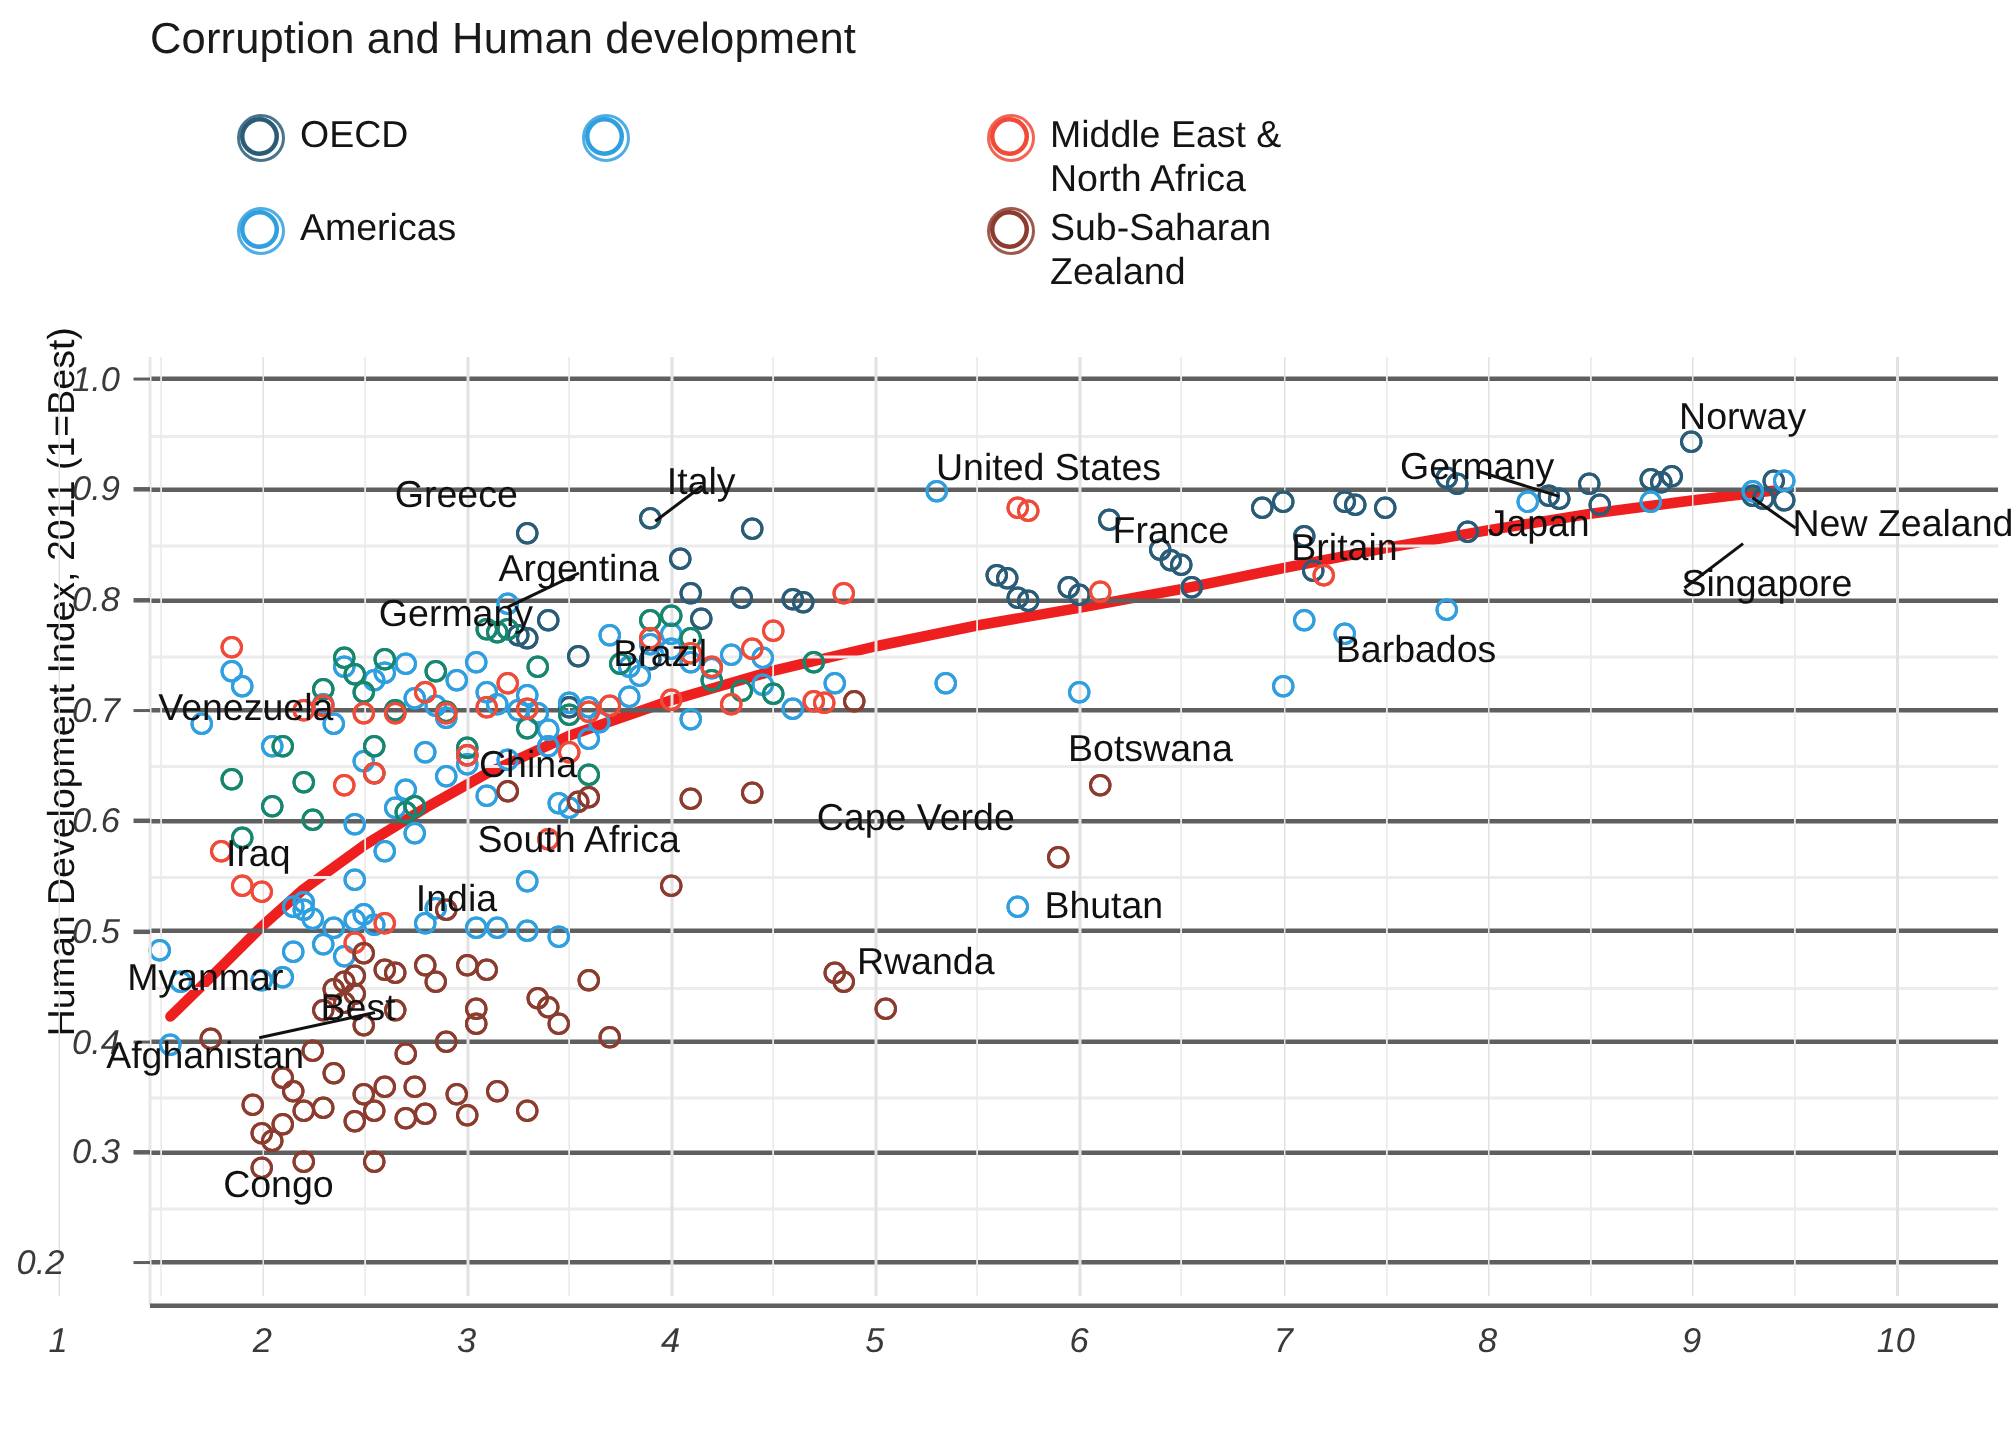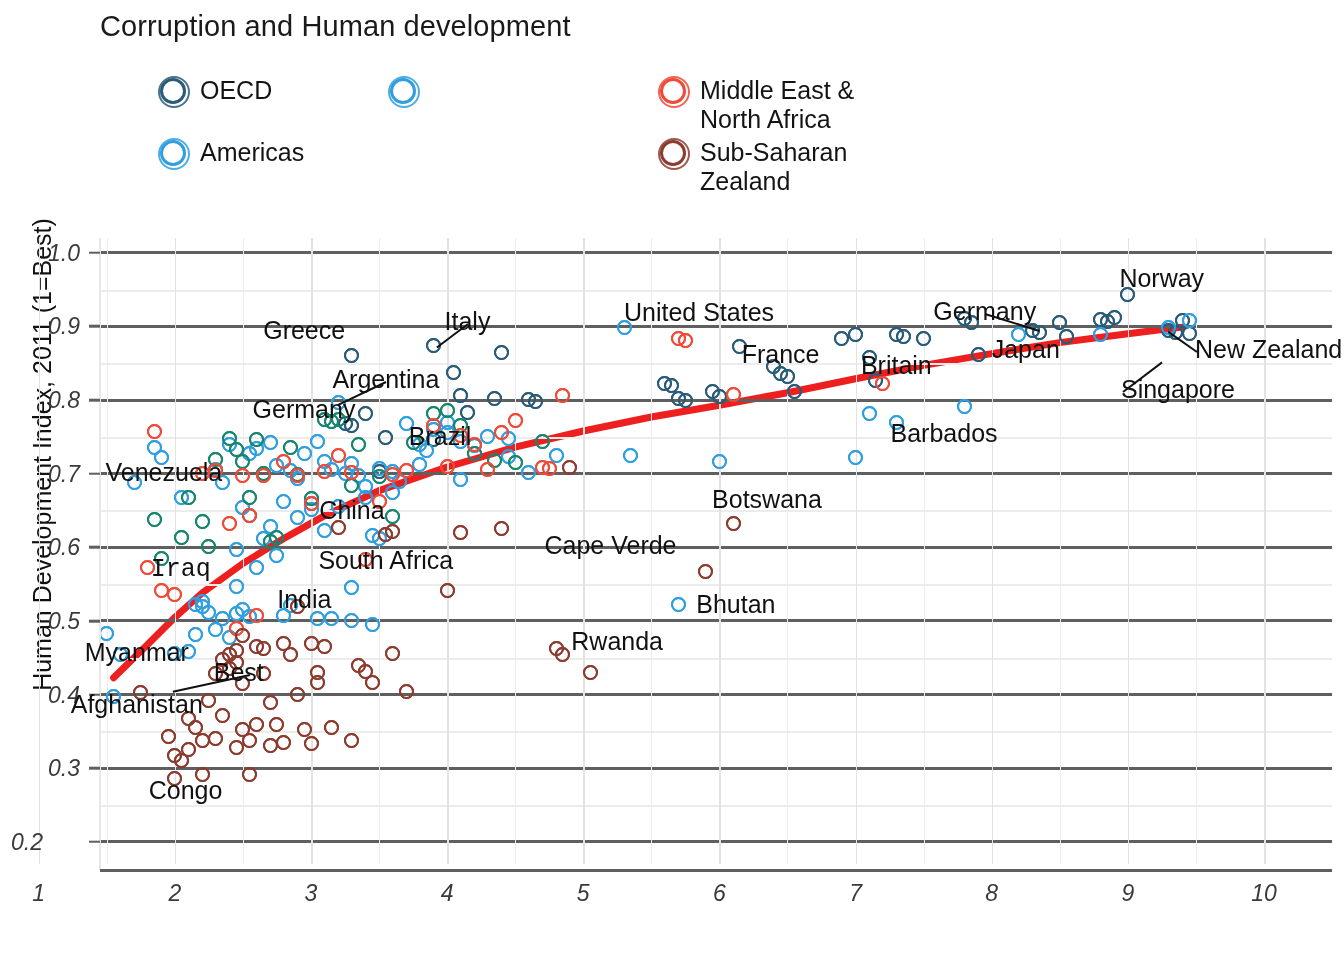--- a/index.html
+++ b/index.html
@@ -773,21 +773,21 @@
       <div class="leader" style="left: 385.878px; top: 380.875px; width: 52.8334px; transform: rotate(2.69475rad);"></div>
       <div class="country-label" style="top: 395.071px; left: 252.586px;">Germany</div>
       <div class="country-label" style="top: 422.32px; left: 408.831px;">Brazil</div>
       <div class="country-label" style="top: 457.671px; left: 105.482px;">Venezuela</div>
       <div class="country-label" style="top: 495.967px; left: 319.345px;">China</div>
       <div class="country-label" style="top: 546.047px; left: 318.378px;">South Africa</div>
       <div class="country-label" style="top: 531.318px; left: 544.497px;">Cape Verde</div>
       <div class="country-label" style="top: 484.92px; left: 712.05px;">Botswana</div>
       <div class="country-label" style="top: 590.235px; left: 696.261px;">Bhutan</div>
       <div class="country-label" style="top: 627.059px; left: 571.304px;">Rwanda</div>
-      <div class="country-label" style="top: 554.885px; left: 150.65px; font-family: Liberation Mono, monospace;">Iraq</div>
+      <div class="country-label" style="top: 554.885px; left: 150.65px;">Iraq</div>
       <div class="country-label" style="top: 585.08px; left: 277.199px;">India</div>
       <div class="country-label" style="top: 638.106px; left: 84.7558px;">Myanmar</div>
       <div class="country-label" style="top: 657.991px; left: 213.746px;">Best</div>
       <div class="leader" style="left: 249.746px; top: 673.991px; width: 79.423px; transform: rotate(2.92667rad);"></div>
       <div class="country-label" style="top: 689.659px; left: 70.7558px;">Afghanistan</div>
       <div class="country-label" style="top: 775.826px; left: 148.764px;">Congo</div>
     </div>
 
 </div>
 

